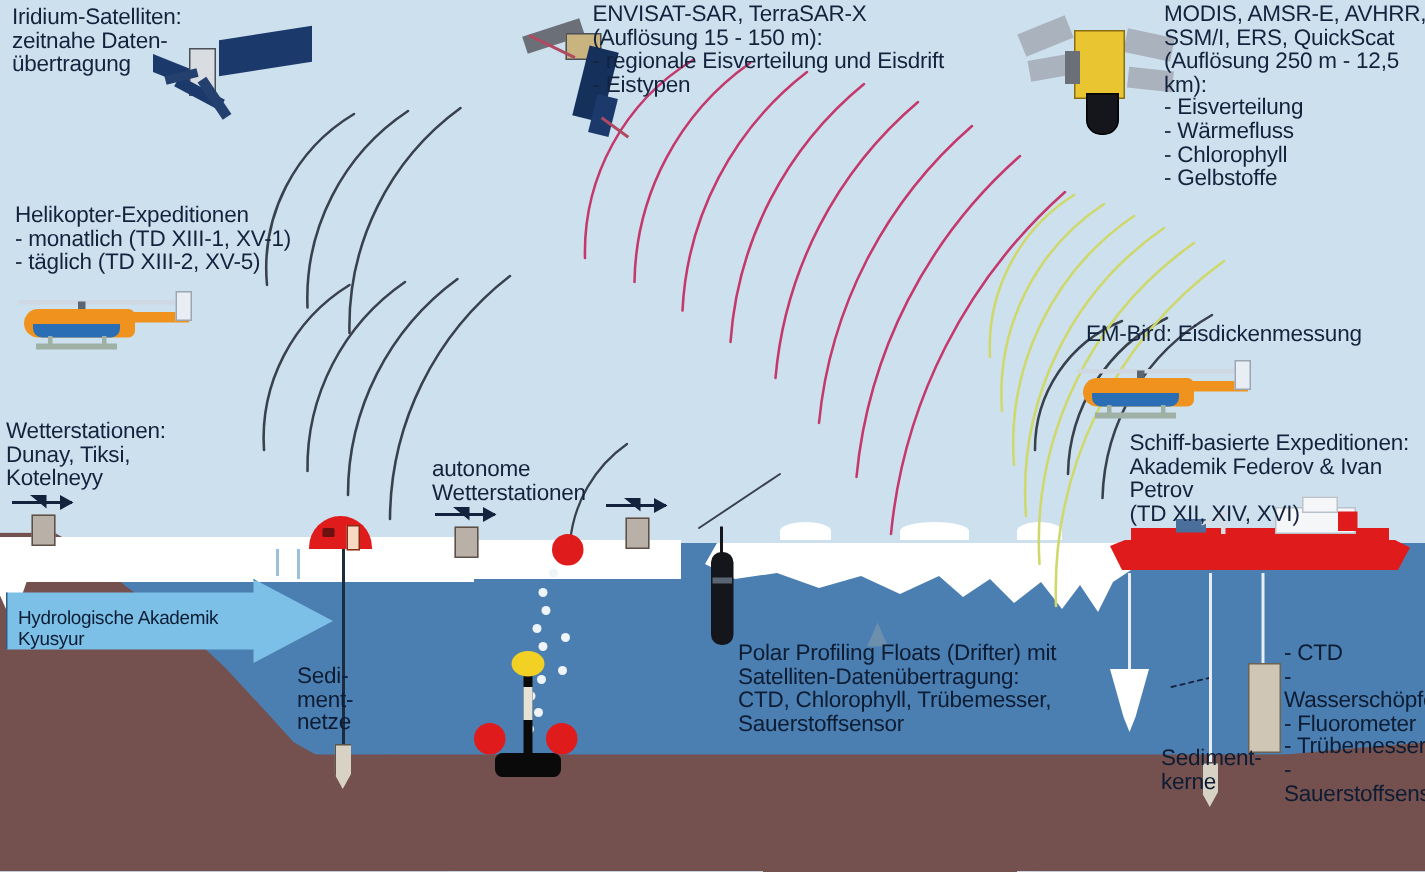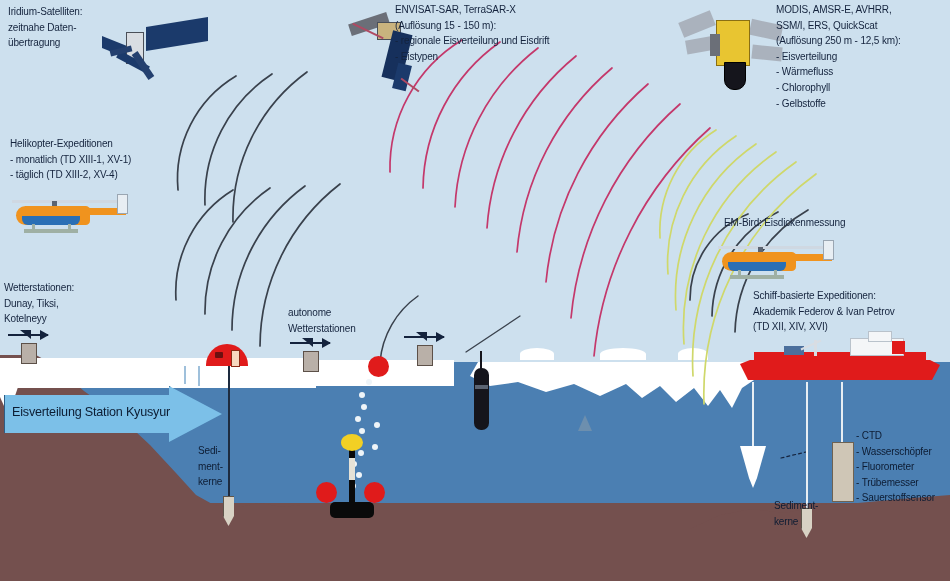--- a/index.html
+++ b/index.html
@@ -64,21 +64,21 @@
     clip-path: polygon(0 0, 26px 0, 16px 30px, 8px 52px, 0 34px);
   }
   .ice-ridge {
     position: absolute; top: 348px; width: 34px; height: 12px;
     background: #ffffff; border-radius: 50% 50% 0 0;
   }
 
   
   .tb {
     position: absolute;
-    font-size: 10px;
+    font-size: 15px;
     line-height: 15.6px;
     letter-spacing: -0.15px;
     white-space: pre-line;
     color: #14233d;
   }
   .tb.on-sea { color: #0d1c33; }
 
   
   .arcs { position: absolute; left: 0; top: 0; width: 950px; height: 581px;
           pointer-events: none; }
@@ -467,30 +467,30 @@
   <div class="plankton-net" style="left:740px; top:446px;"></div>
 
   <div class="tether" style="left:806px; top:382px; height:130px;"></div>
   <div class="sed-corer" style="left:801px; top:508px;"></div>
 
   <div class="tether" style="left:841px; top:382px; height:62px;"></div>
   <div class="ctd-rosette" style="left:832px; top:442px;"></div>
 
   <div class="hydro-arrow">
     <div class="body"></div>
-    <div class="label">Eisverteilung Station Kyusyur</div>
+    <div class="label">Hydrologische Akademik Kyusyur</div>
   </div>
 
   <div class="tb" style="left:8px;  top:4px;   width:190px;">Iridium-Satelliten:
 zeitnahe Daten-
 übertragung</div>
 
   <div class="tb" style="left:10px; top:136px; width:230px;">Helikopter-Expeditionen
 - monatlich (TD XIII-1, XV-1)
-- täglich (TD XIII-2, XV-4)</div>
+- täglich (TD XIII-2, XV-5)</div>
 
   <div class="tb" style="left:395px; top:2px;  width:300px;">ENVISAT-SAR, TerraSAR-X
    (Auflösung 15 - 150 m):
       - regionale Eisverteilung und Eisdrift
       - Eistypen</div>
 
   <div class="tb" style="left:776px; top:2px;  width:178px;">MODIS, AMSR-E, AVHRR,
 SSM/I, ERS, QuickScat
 (Auflösung 250 m - 12,5 km):
 - Eisverteilung
@@ -507,24 +507,28 @@
 Wetterstationen</div>
 
   <div class="tb" style="left:724px; top:215px; width:250px;">EM-Bird: Eisdickenmessung</div>
 
   <div class="tb" style="left:753px; top:288px; width:200px;">Schiff-basierte Expeditionen:
 Akademik Federov &amp; Ivan Petrov
 (TD XII, XIV, XVI)</div>
 
   <div class="tb on-sea" style="left:198px; top:443px; width:52px;">Sedi-
 ment-
-kerne</div>
-
-
-
+netze</div>
+
+
+
+  <div class="tb on-sea" style="left:492px; top:428px; width:280px;">Polar Profiling Floats (Drifter) mit
+Satelliten-Datenübertragung:
+CTD, Chlorophyll, Trübemesser,
+Sauerstoffsensor</div>
 
 
   <div class="tb on-sea" style="left:774px; top:498px; width:100px;">Sediment-
 kerne</div>
 
   <div class="tb on-sea" style="left:856px; top:428px; width:100px;">- CTD
 - Wasserschöpfer
 - Fluorometer
 - Trübemesser
 - Sauerstoffsensor</div>

